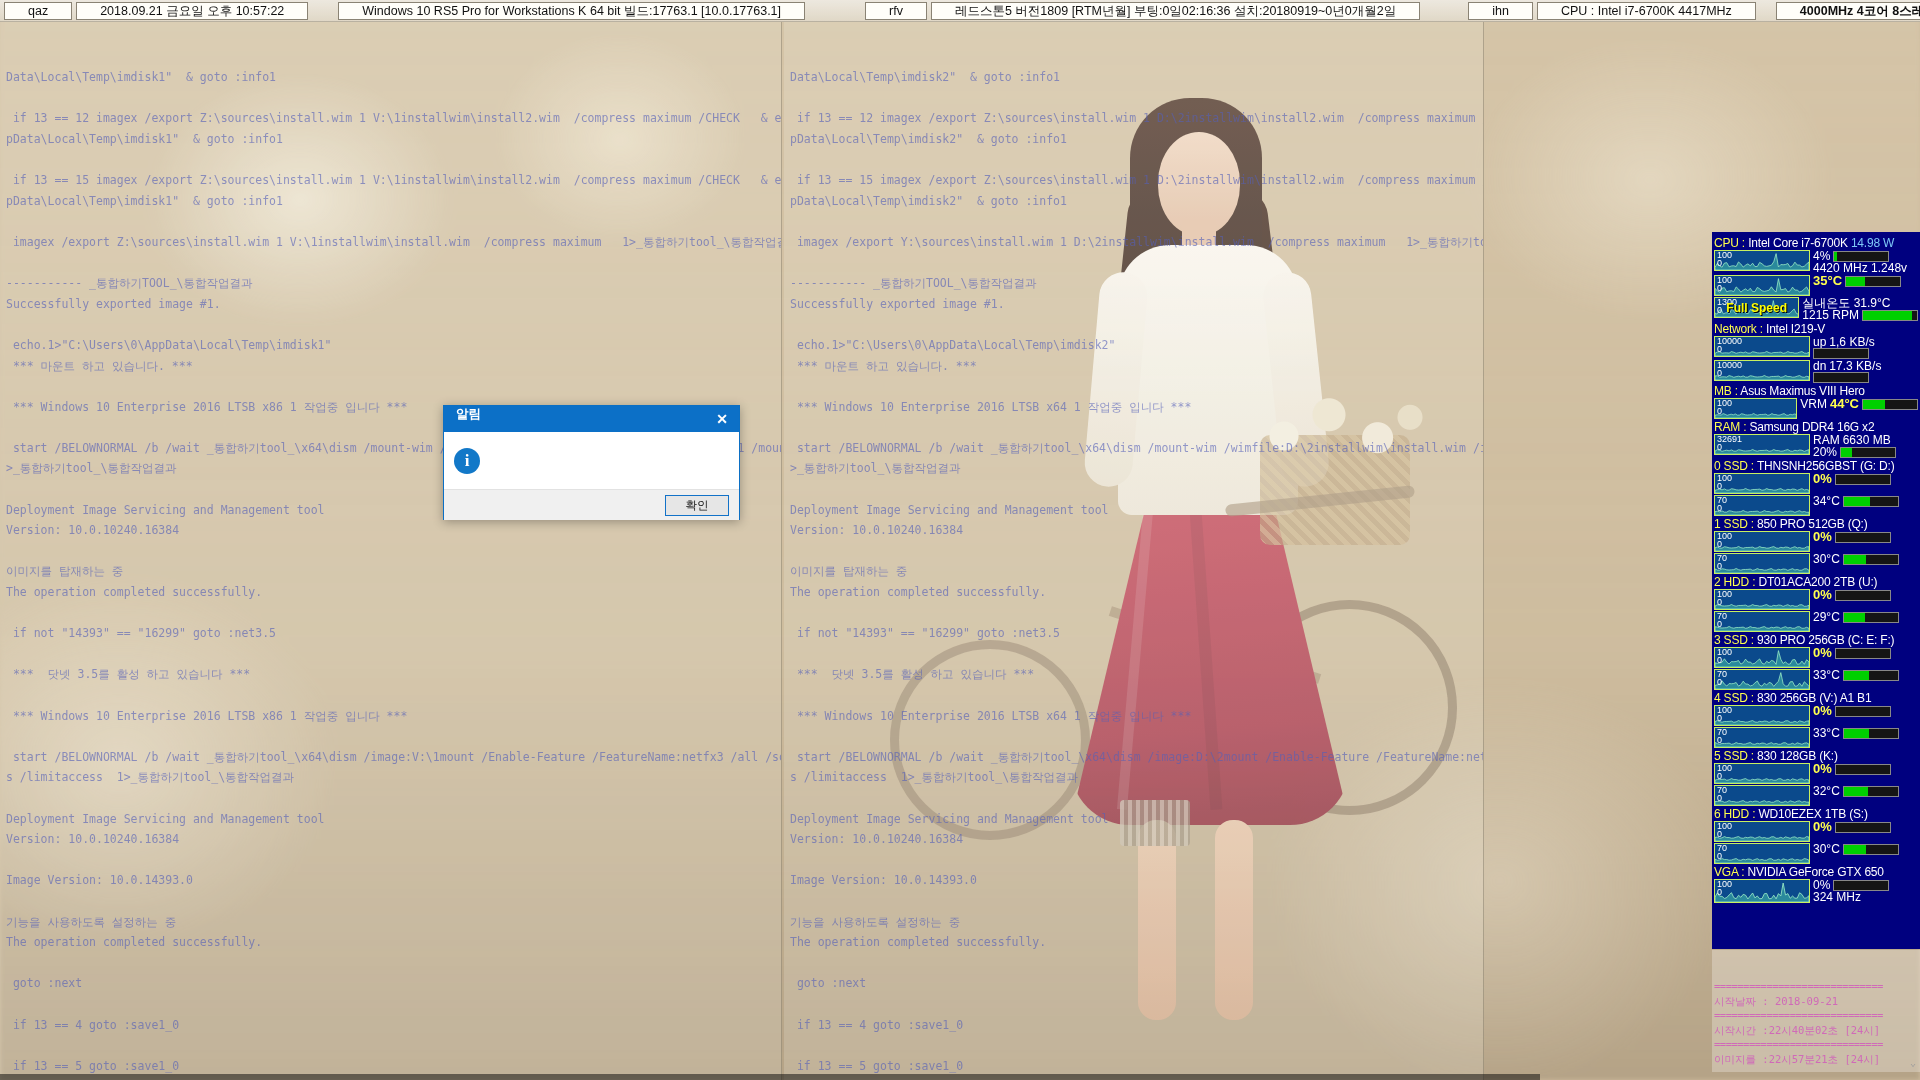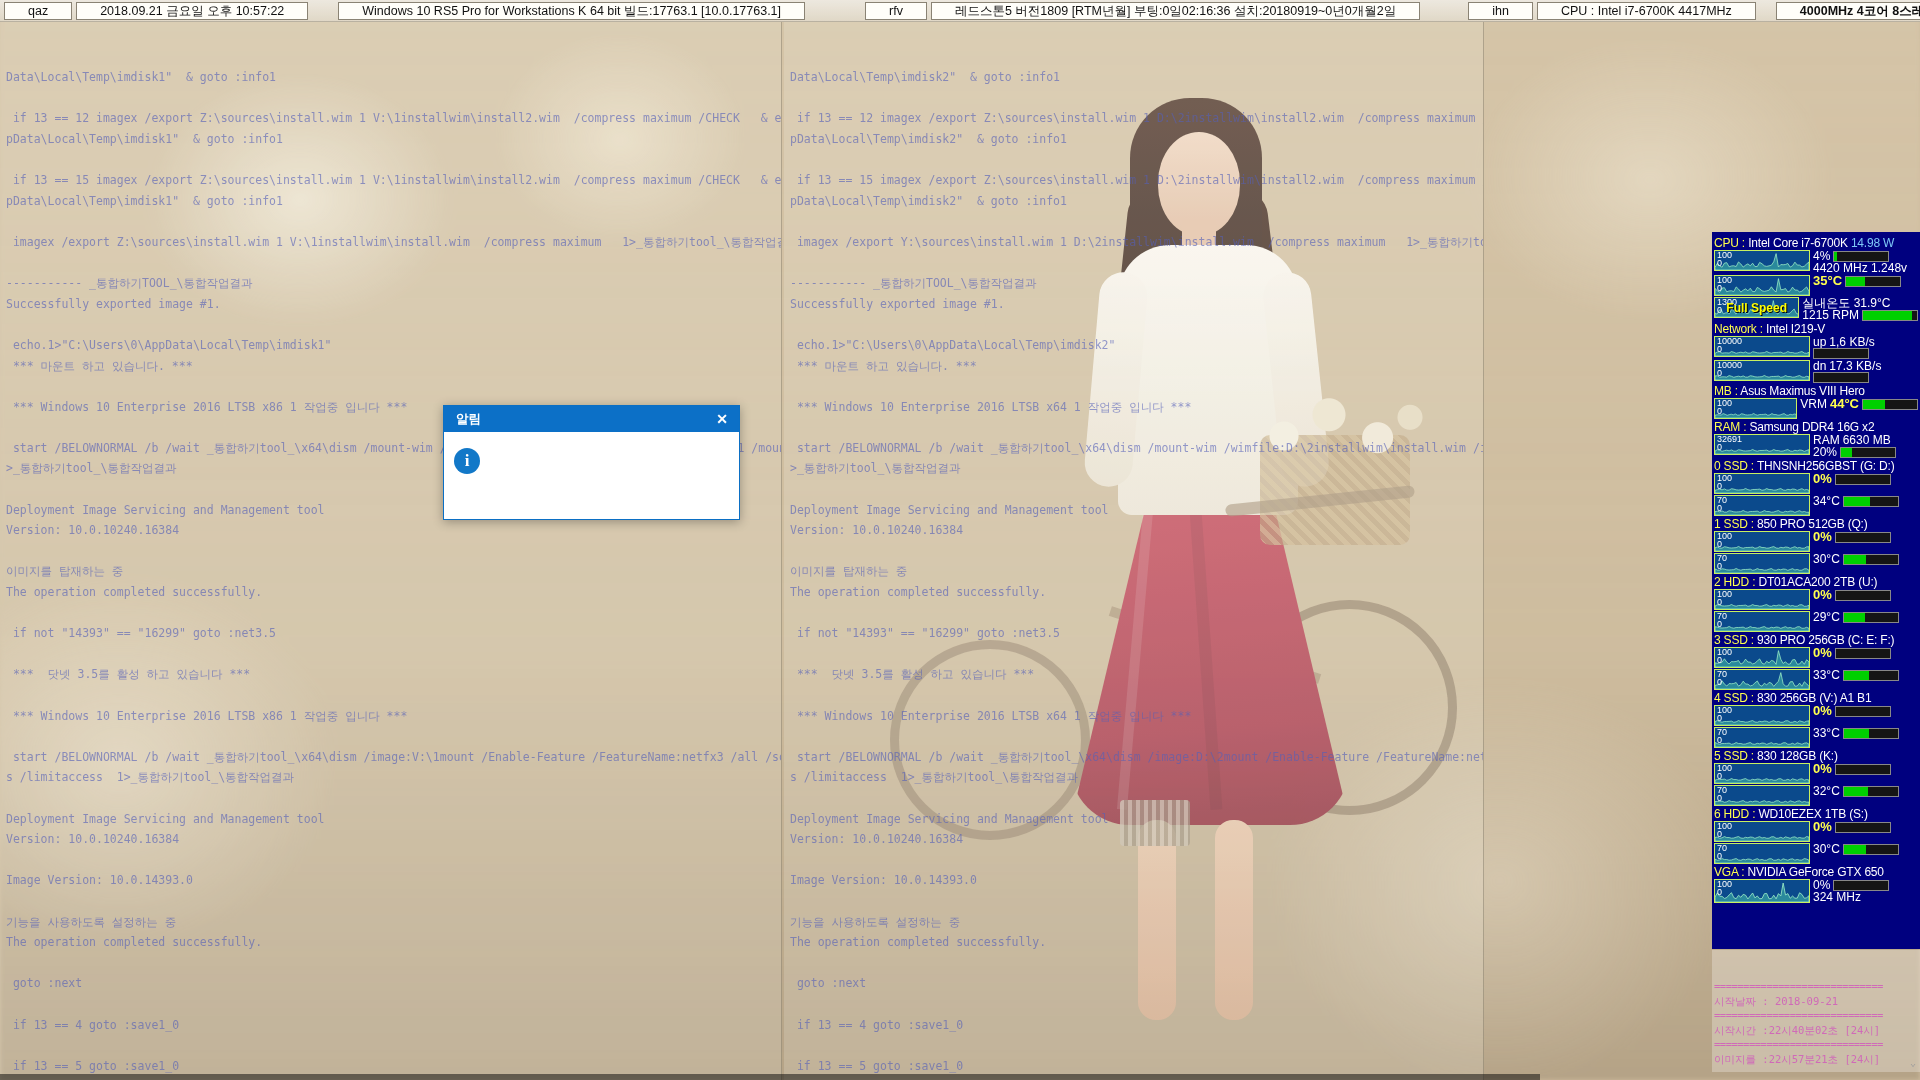--- a/index.html
+++ b/index.html
@@ -123,21 +123,21 @@
 
   
   #dialog {
     position:absolute; left:443px; top:405px; width:297px; height:115px;
     background:#ffffff; border:1px solid #0b6fc4;
     box-shadow:0 2px 10px rgba(0,0,0,.30);
     z-index:60; font-family:"Liberation Sans", sans-serif;
   }
   #dlg-title {
     height:26px; background:#0c70c7; color:#fff;
-    display:flex; align-items:center; padding-left:12px;
+    display:flex; padding-left:12px;
     font-size:12.5px; font-weight:bold;
   }
   #dlg-close { margin-left:auto; width:34px; height:26px;
     display:flex; align-items:center; justify-content:center; font-size:14px; color:#fff; }
   #dlg-body { height:57px; background:#fff; display:flex; align-items:center; padding:0 10px; }
   #dlg-icon {
     flex:0 0 auto; width:26px; height:26px; border-radius:50%;
     background:#1278c8; color:#fff; font-weight:bold; font-size:17px;
     display:flex; align-items:center; justify-content:center;
     font-family:"Liberation Serif", serif; margin-right:10px;
@@ -252,20 +252,23 @@
   </div>
 
   <div id="dialog">
     <div id="dlg-title">
       <span>알림</span>
       <span id="dlg-close">✕</span>
     </div>
     <div id="dlg-body">
       <div id="dlg-icon">i</div>
     </div>
+    <div id="dlg-footer">
+      <div id="dlg-ok">확인</div>
+    </div>
   </div>
 
   <div id="hwmon">
       <div class="hw-head"><span>CPU : </span><span class="wht">Intel Core i7-6700K</span><span class="cyan"> 14.98 W</span></div>
       <div class="hw-row">
         <div class="graph">
           <svg viewBox="0 0 96 21" preserveAspectRatio="none">
             <path d="M0,21 L0.0,18.1 L2.4,13.6 L4.8,16.5 L7.2,17.9 L9.6,13.4 L12.0,12.9 L14.4,17.5 L16.8,16.5 L19.2,16.3 L21.6,17.2 L24.0,12.1 L26.4,14.4 L28.8,17.8 L31.2,15.7 L33.6,14.2 L36.0,16.4 L38.4,13.5 L40.8,17.2 L43.2,17.2 L45.6,12.6 L48.0,14.1 L50.4,16.4 L52.8,17.0 L55.2,16.4 L57.6,15.7 L60.0,11.9 L62.4,2.9 L64.8,17.7 L67.2,15.0 L69.6,15.2 L72.0,14.9 L74.4,13.8 L76.8,17.8 L79.2,16.3 L81.6,12.3 L84.0,15.5 L86.4,15.6 L88.8,17.6 L91.2,16.8 L93.6,14.3 L96.0,12.1 L96,21 Z" fill="rgba(70,190,170,.55)" stroke="#9ff0c8" stroke-width="0.8"></path>
           </svg>
           <span class="gmax">100</span>

